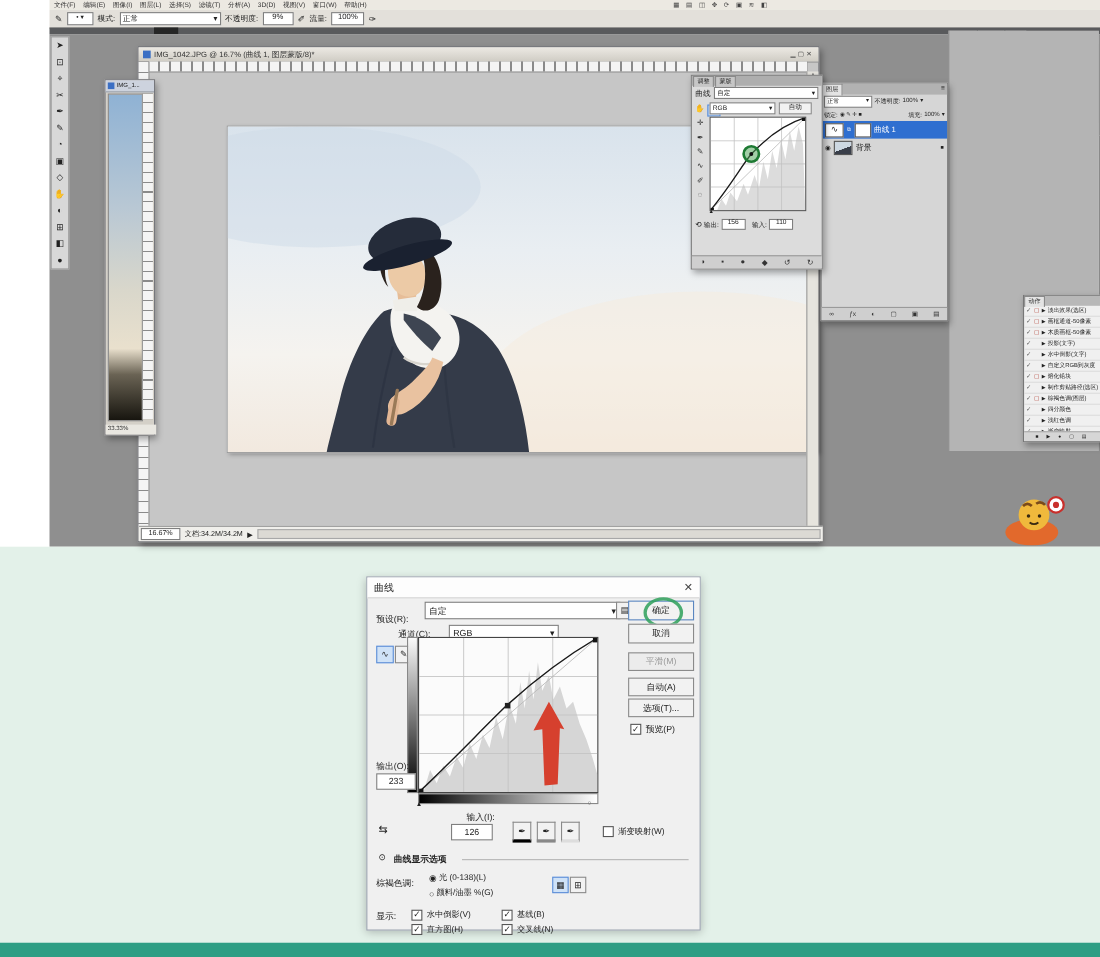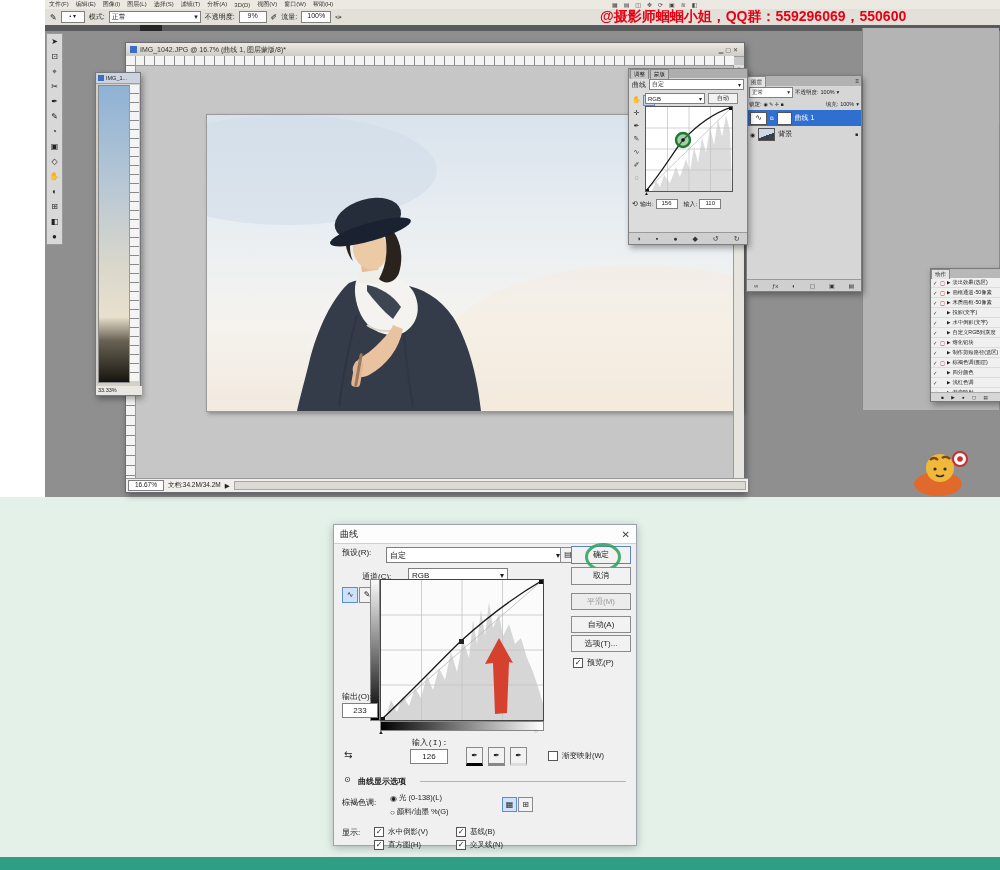--- a/index.html
+++ b/index.html
@@ -57,21 +57,20 @@
         <span>▾</span>
     </span>
     <span>不透明度:</span>
     <span class="box" style="width:26px;height:10px;text-align:center;">9%</span>
     <span style="font-size:8px;">✐</span>
     <span>流量:</span>
     <span class="box" style="width:28px;height:10px;text-align:center;">100%</span>
     <span style="font-size:8px;">✑</span>
   </div>
 
-  <div class="abs" style="left:600px;top:8px;width:400px;font-size:14px;font-weight:bold;color:#e60012;white-space:nowrap;">@摄影师蝈蝈小姐，QQ群：559296069，550600</div>
 
   <div class="abs" style="left:45px;top:25px;width:955px;height:6px;background:#595a5c;">
     <div class="abs" style="left:95px;top:0;width:22px;height:6px;background:#262626;"></div>
   </div>
 
   <div class="abs" style="left:45px;top:31px;width:955px;height:466px;background:#8f8f8f;"></div>
 
   <div class="abs" style="left:46px;top:33px;width:15px;background:#d8d8d8;border:1px solid #9a9a9a;text-align:center;">
       <div style="font-size:8px;line-height:15px;height:15px;color:#222;">➤</div>
       <div style="font-size:8px;line-height:15px;height:15px;color:#222;">⊡</div>
@@ -486,21 +485,21 @@
   <div class="abs" style="left:0;top:497px;width:1000px;height:360px;background:#e3f1e9;"></div>
   <div class="abs" style="left:0;top:857px;width:1000px;height:13px;background:#2e9e84;"></div>
 
   <div class="abs" style="left:333px;top:524px;width:302px;height:320px;background:#f0f0f0;border:1px solid #9aa3af;box-shadow:0 2px 8px rgba(0,0,0,.25);z-index:20;">
     <div class="row" style="height:18px;background:#fdfdfd;border-bottom:1px solid #d0d0d0;padding:0 6px;">
       <span style="font-size:9px;color:#222;flex:1;">曲线</span>
       <span style="font-size:10px;color:#444;">✕</span>
     </div>
     <div class="abs" style="left:0;top:18px;right:0;bottom:0;font-size:8px;">
 
-      <span class="abs" style="left:8px;top:4px;">预设(R):</span>
+      <span class="abs" style="left:8px;top:14px;">预设(R):</span>
       <span class="abs box row" style="left:52px;top:4px;width:170px;height:14px;padding:0 3px;justify-content:space-between;">
         <span>自定</span>
           <span>▾</span>
       </span>
       <span class="abs btn" style="left:226px;top:4px;width:14px;height:14px;font-size:8px;line-height:14px;">▤</span>
 
       <span class="abs btn" style="left:237px;top:3px;width:58px;height:16px;line-height:16px;border-color:#5a86c0;">确定</span>
       <span class="abs" style="left:251px;top:0;width:30px;height:22px;border:3px solid #2ea05a;border-radius:50%;opacity:.85;"></span>
       <span class="abs btn" style="left:237px;top:24px;width:58px;height:16px;line-height:16px;">取消</span>
       <span class="abs btn" style="left:237px;top:50px;width:58px;height:15px;line-height:15px;color:#9a9a9a;background:#ececec;">平滑(M)</span>
@@ -541,21 +540,21 @@
           <path d="M118 58 L104 84 L112 83 L114 134 L126 133 L128 82 L132 83 Z" fill="#d6402e"></path>
         </svg>
       </div>
       <div class="abs" style="left:46px;top:178px;width:162px;height:8px;border:1px solid #888;background:linear-gradient(90deg,#000,#fff);"></div>
       <span class="abs" style="left:44px;top:186px;font-size:6px;">▲</span>
       <span class="abs" style="left:200px;top:185px;font-size:6px;color:#666;">○</span>
 
       <span class="abs" style="left:8px;top:148px;">输出(O):</span>
       <span class="abs box" style="left:8px;top:160px;width:34px;height:13px;text-align:center;line-height:13px;">233</span>
       <span class="abs" style="left:10px;top:206px;font-size:10px;">⇆</span>
-      <span class="abs" style="left:78px;top:194px;font-family:Liberation Mono, monospace;">输入(I):</span>
+      <span class="abs" style="left:90px;top:194px;">输入(I):</span>
       <span class="abs box" style="left:76px;top:206px;width:36px;height:13px;text-align:center;line-height:13px;">126</span>
       <span class="abs btn" style="left:132px;top:204px;width:15px;height:15px;line-height:15px;border-bottom:3px solid #000;">✒</span>
       <span class="abs btn" style="left:154px;top:204px;width:15px;height:15px;line-height:15px;border-bottom:3px solid #888;">✒</span>
       <span class="abs btn" style="left:176px;top:204px;width:15px;height:15px;line-height:15px;border-bottom:3px solid #ddd;">✒</span>
       <span class="abs row" style="left:214px;top:208px;gap:2px;font-size:7.5px;">
         <span class="cb"></span>
           <span>渐变映射(W)</span>
       </span>
 
       <span class="abs" style="left:10px;top:232px;font-size:8px;">⊙</span>

